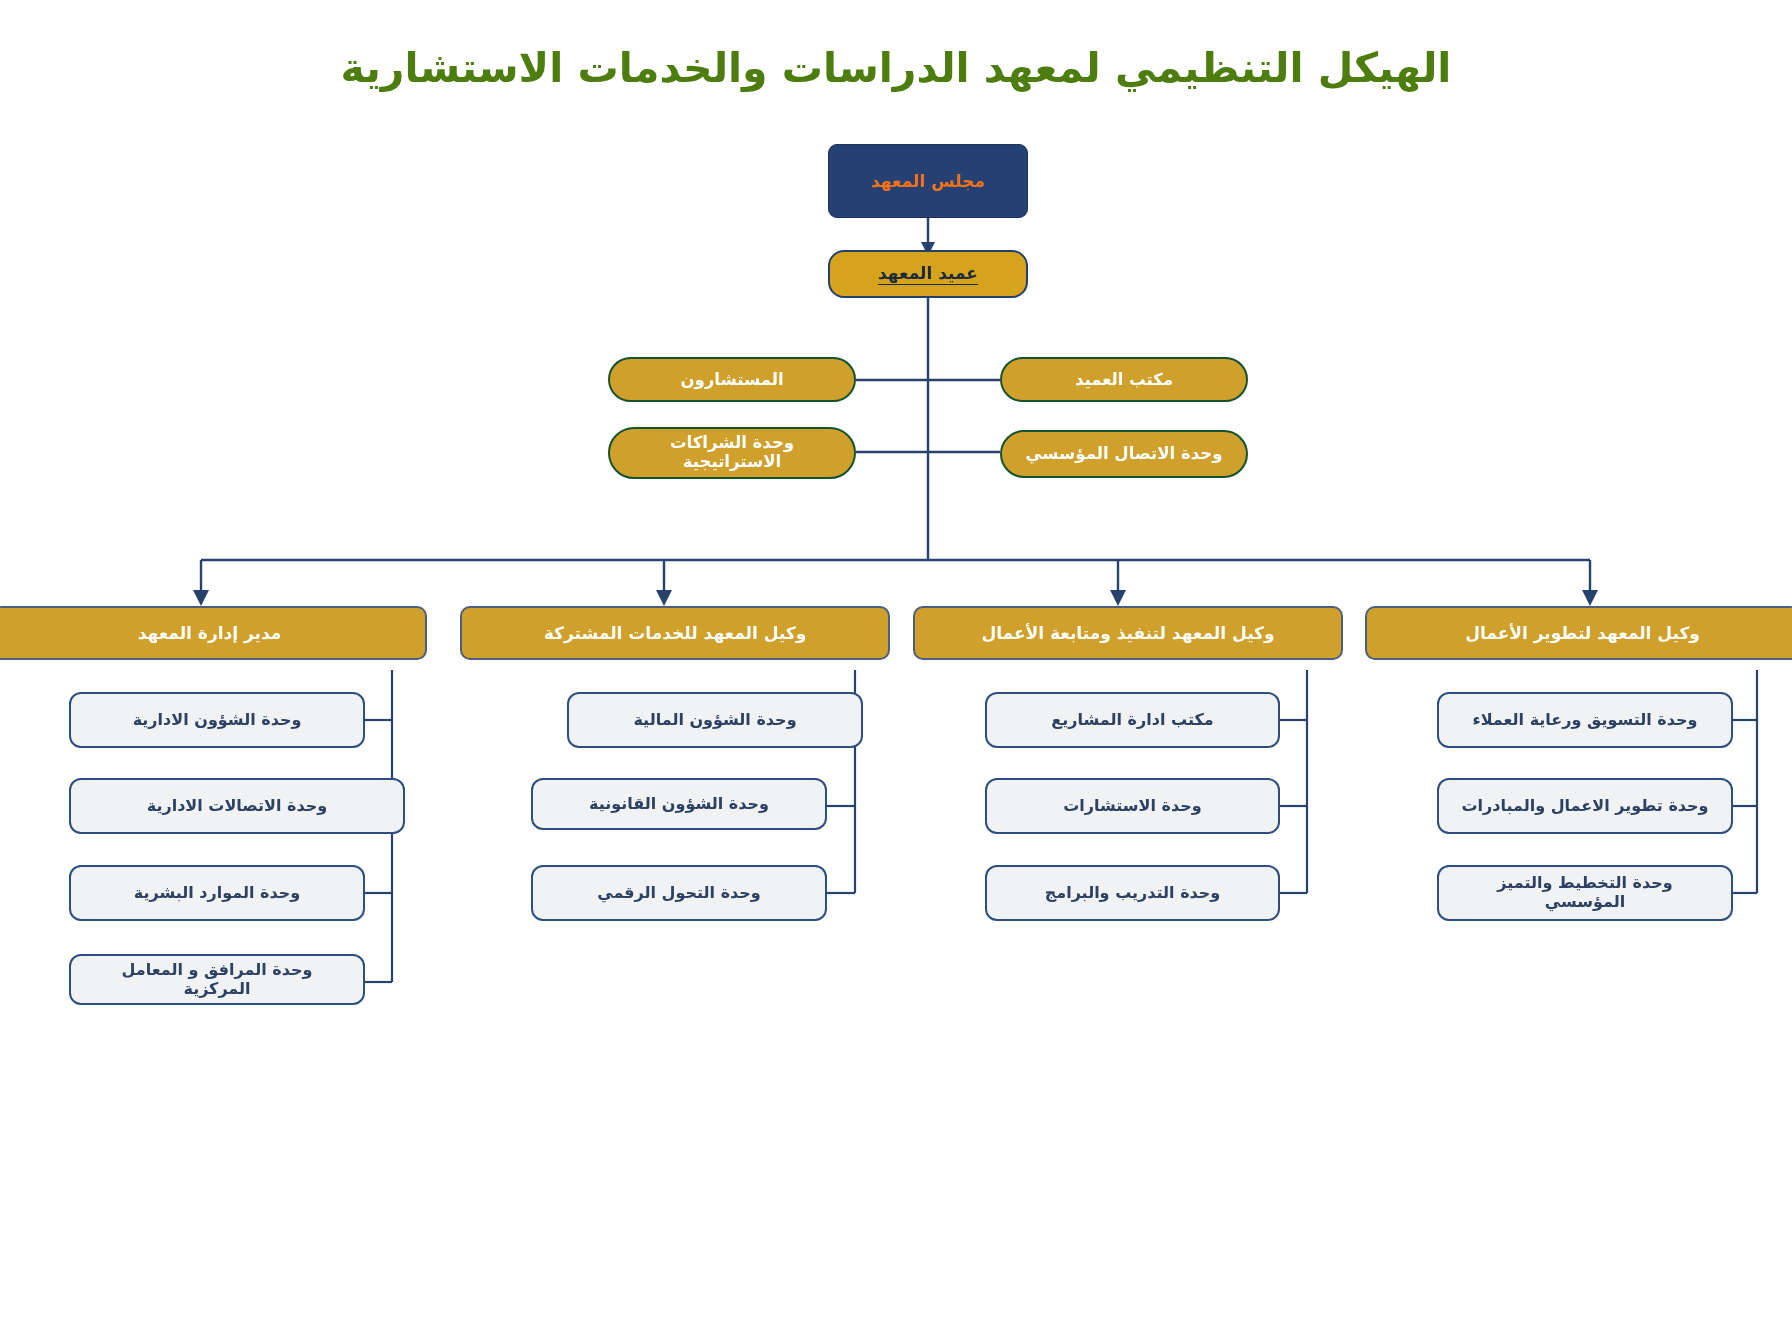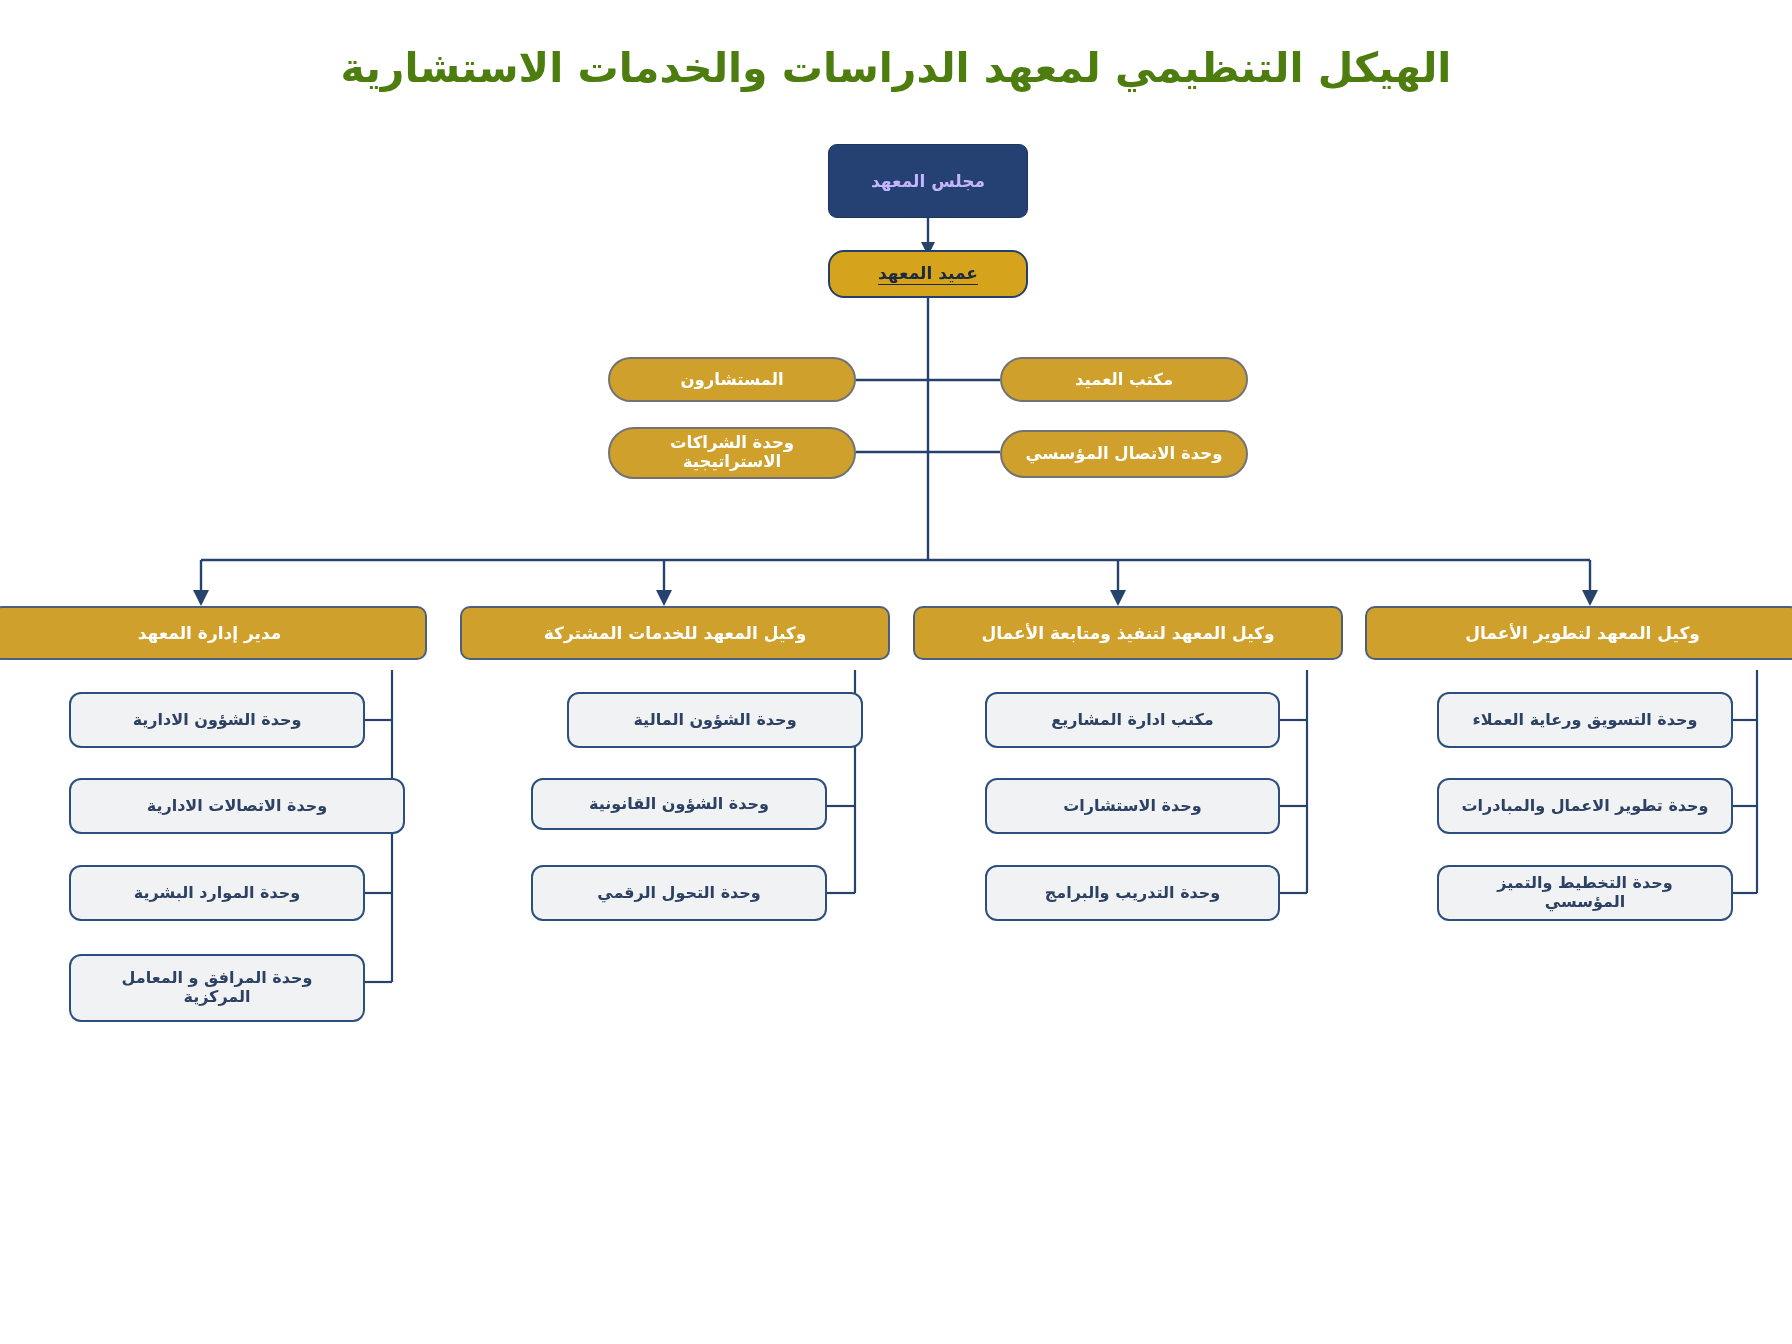--- a/index.html
+++ b/index.html
@@ -52,21 +52,21 @@
     font-size: 41px;
     font-weight: 700;
     letter-spacing: 0px;
   }
 
   
   .n-council {
     background: #254173;
     border: 1.5px solid #1d3558;
     border-radius: 9px;
-    color: #c4b5fd;
+    color: #f97316;
     font-size: 17px;
     font-weight: 600;
   }
 
   
   .n-dean {
     background: #d6a41c;
     border: 2.5px solid #22406b;
     border-radius: 16px;
     color: #1d2a3d;
@@ -74,21 +74,21 @@
     font-weight: 700;
   }
   .n-dean .u {
     border-bottom: 1.5px solid #1d2a3d;
     padding-bottom: 1px;
   }
 
   
   .n-pill {
     background: #cfa12c;
-    border: 2px solid #737373;
+    border: 2px solid #14532d;
     border-radius: 999px;
     color: #ffffff;
     font-size: 16.5px;
     font-weight: 600;
     padding: 0 14px;
   }
 
   
   .n-div {
     background: #cfa12c;
@@ -239,17 +239,17 @@
   </div>
   <div class="node n-unit" style="left:69px; top:692px; width:296px; height:56px;">
     <span>وحدة الشؤون الادارية</span>
   </div>
   <div class="node n-unit" style="left:69px; top:778px; width:336px; height:56px;">
     <span>وحدة الاتصالات الادارية</span>
   </div>
   <div class="node n-unit" style="left:69px; top:865px; width:296px; height:56px;">
     <span>وحدة الموارد البشرية</span>
   </div>
-  <div class="node n-unit" style="left:69px; top:954px; width:296px; height:68px;">
+  <div class="node n-unit" style="left:69px; top:954px; width:296px; height:51px;">
     <span>وحدة المرافق و المعامل المركزية</span>
   </div>
 
 </div>
 
 </body></html>

